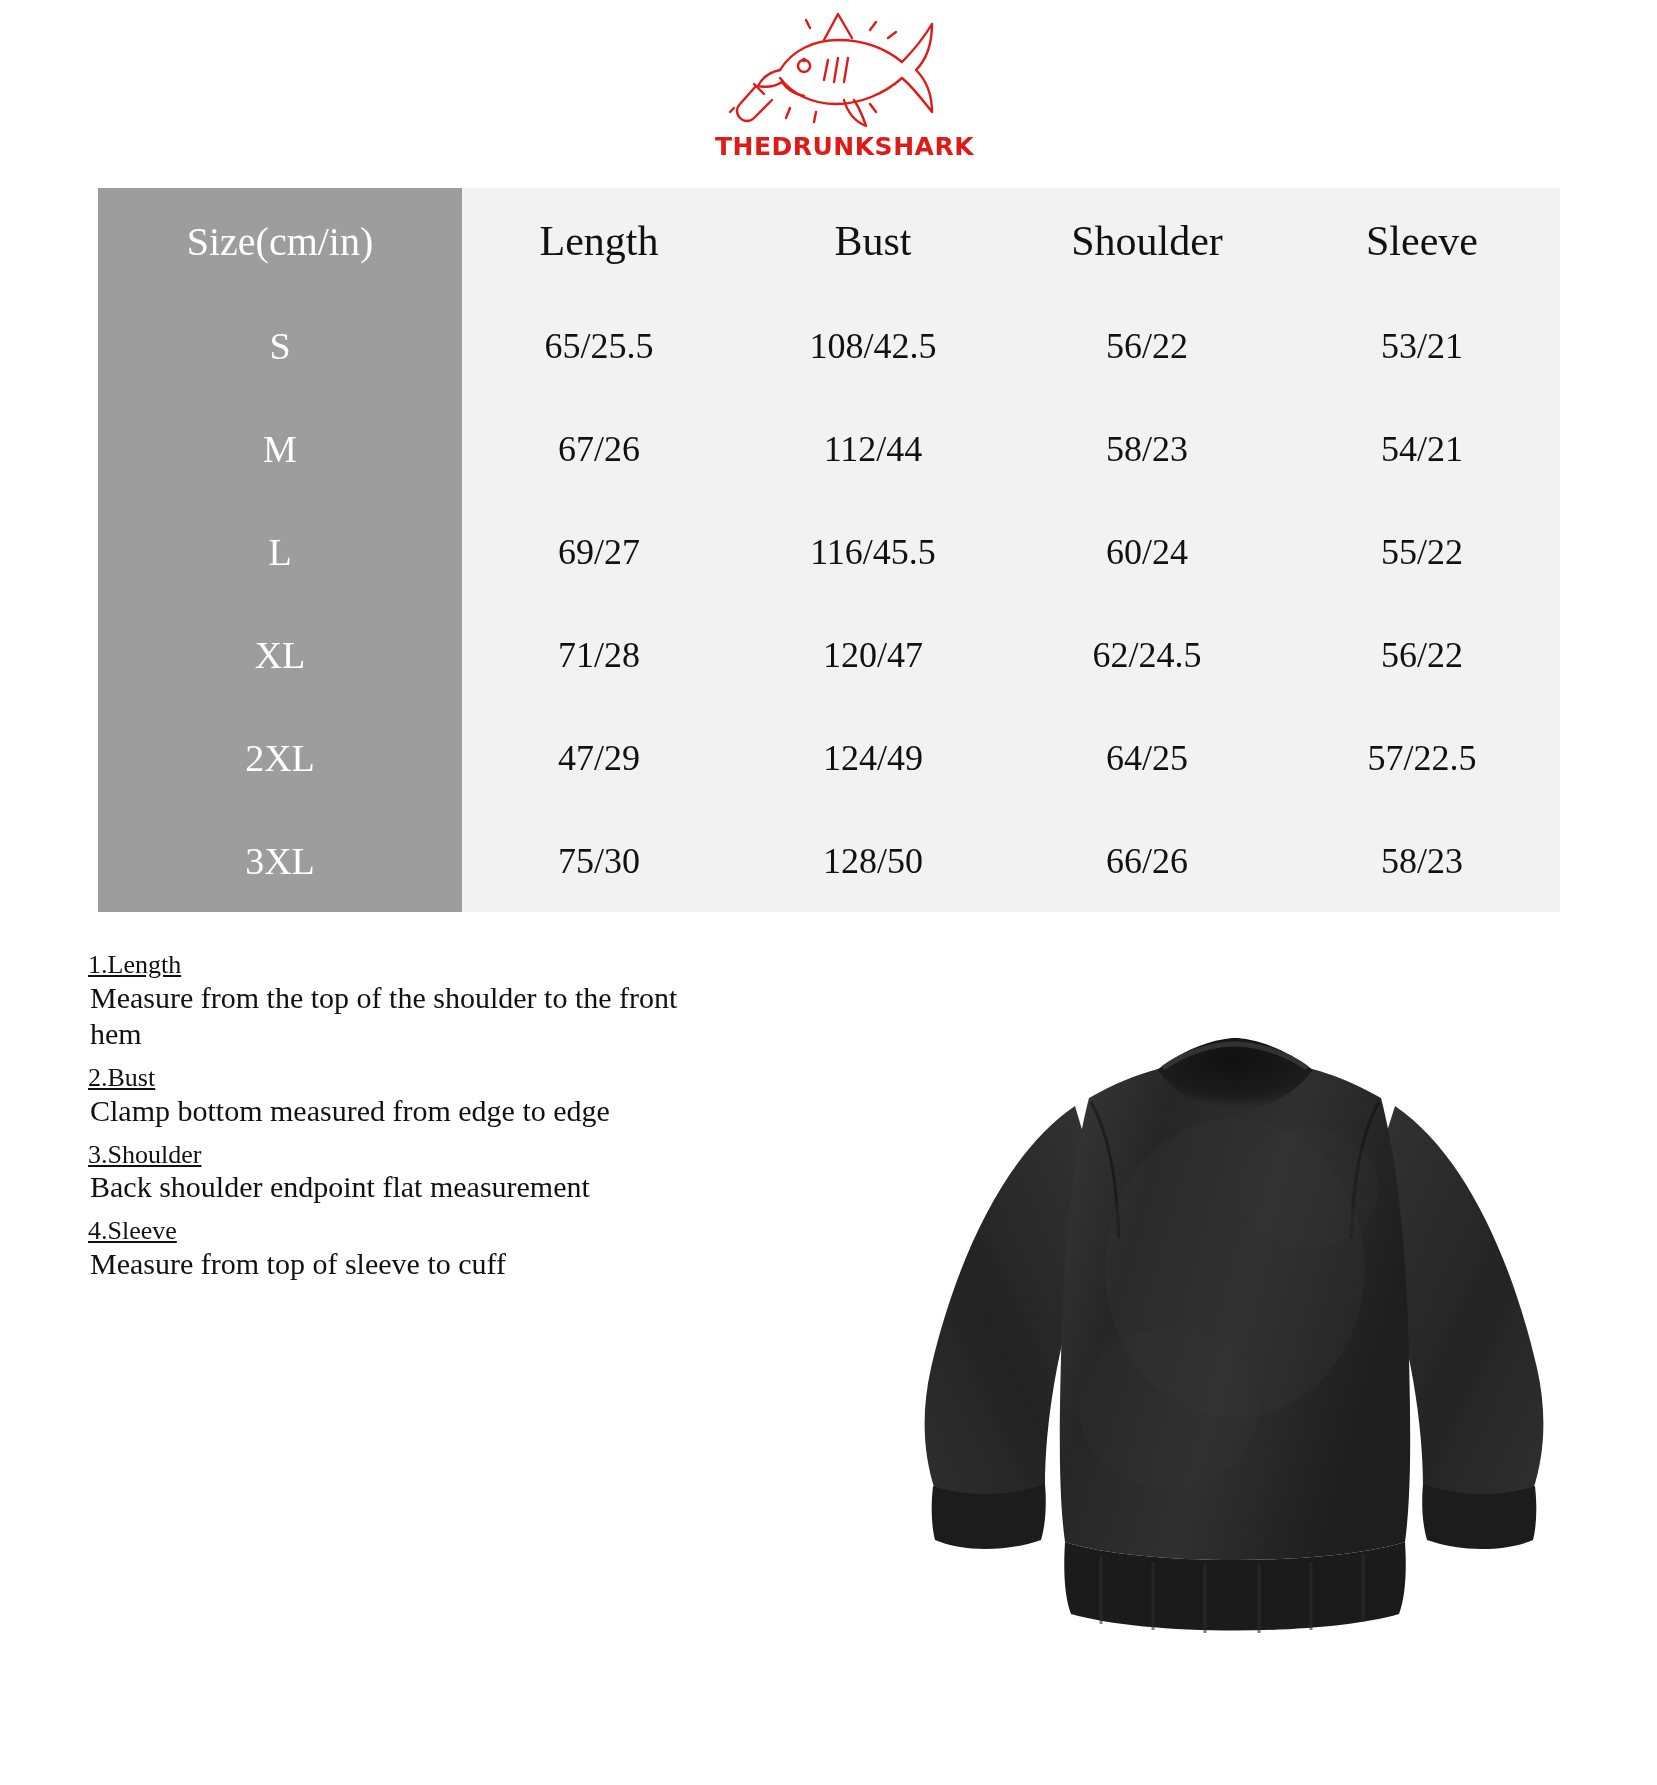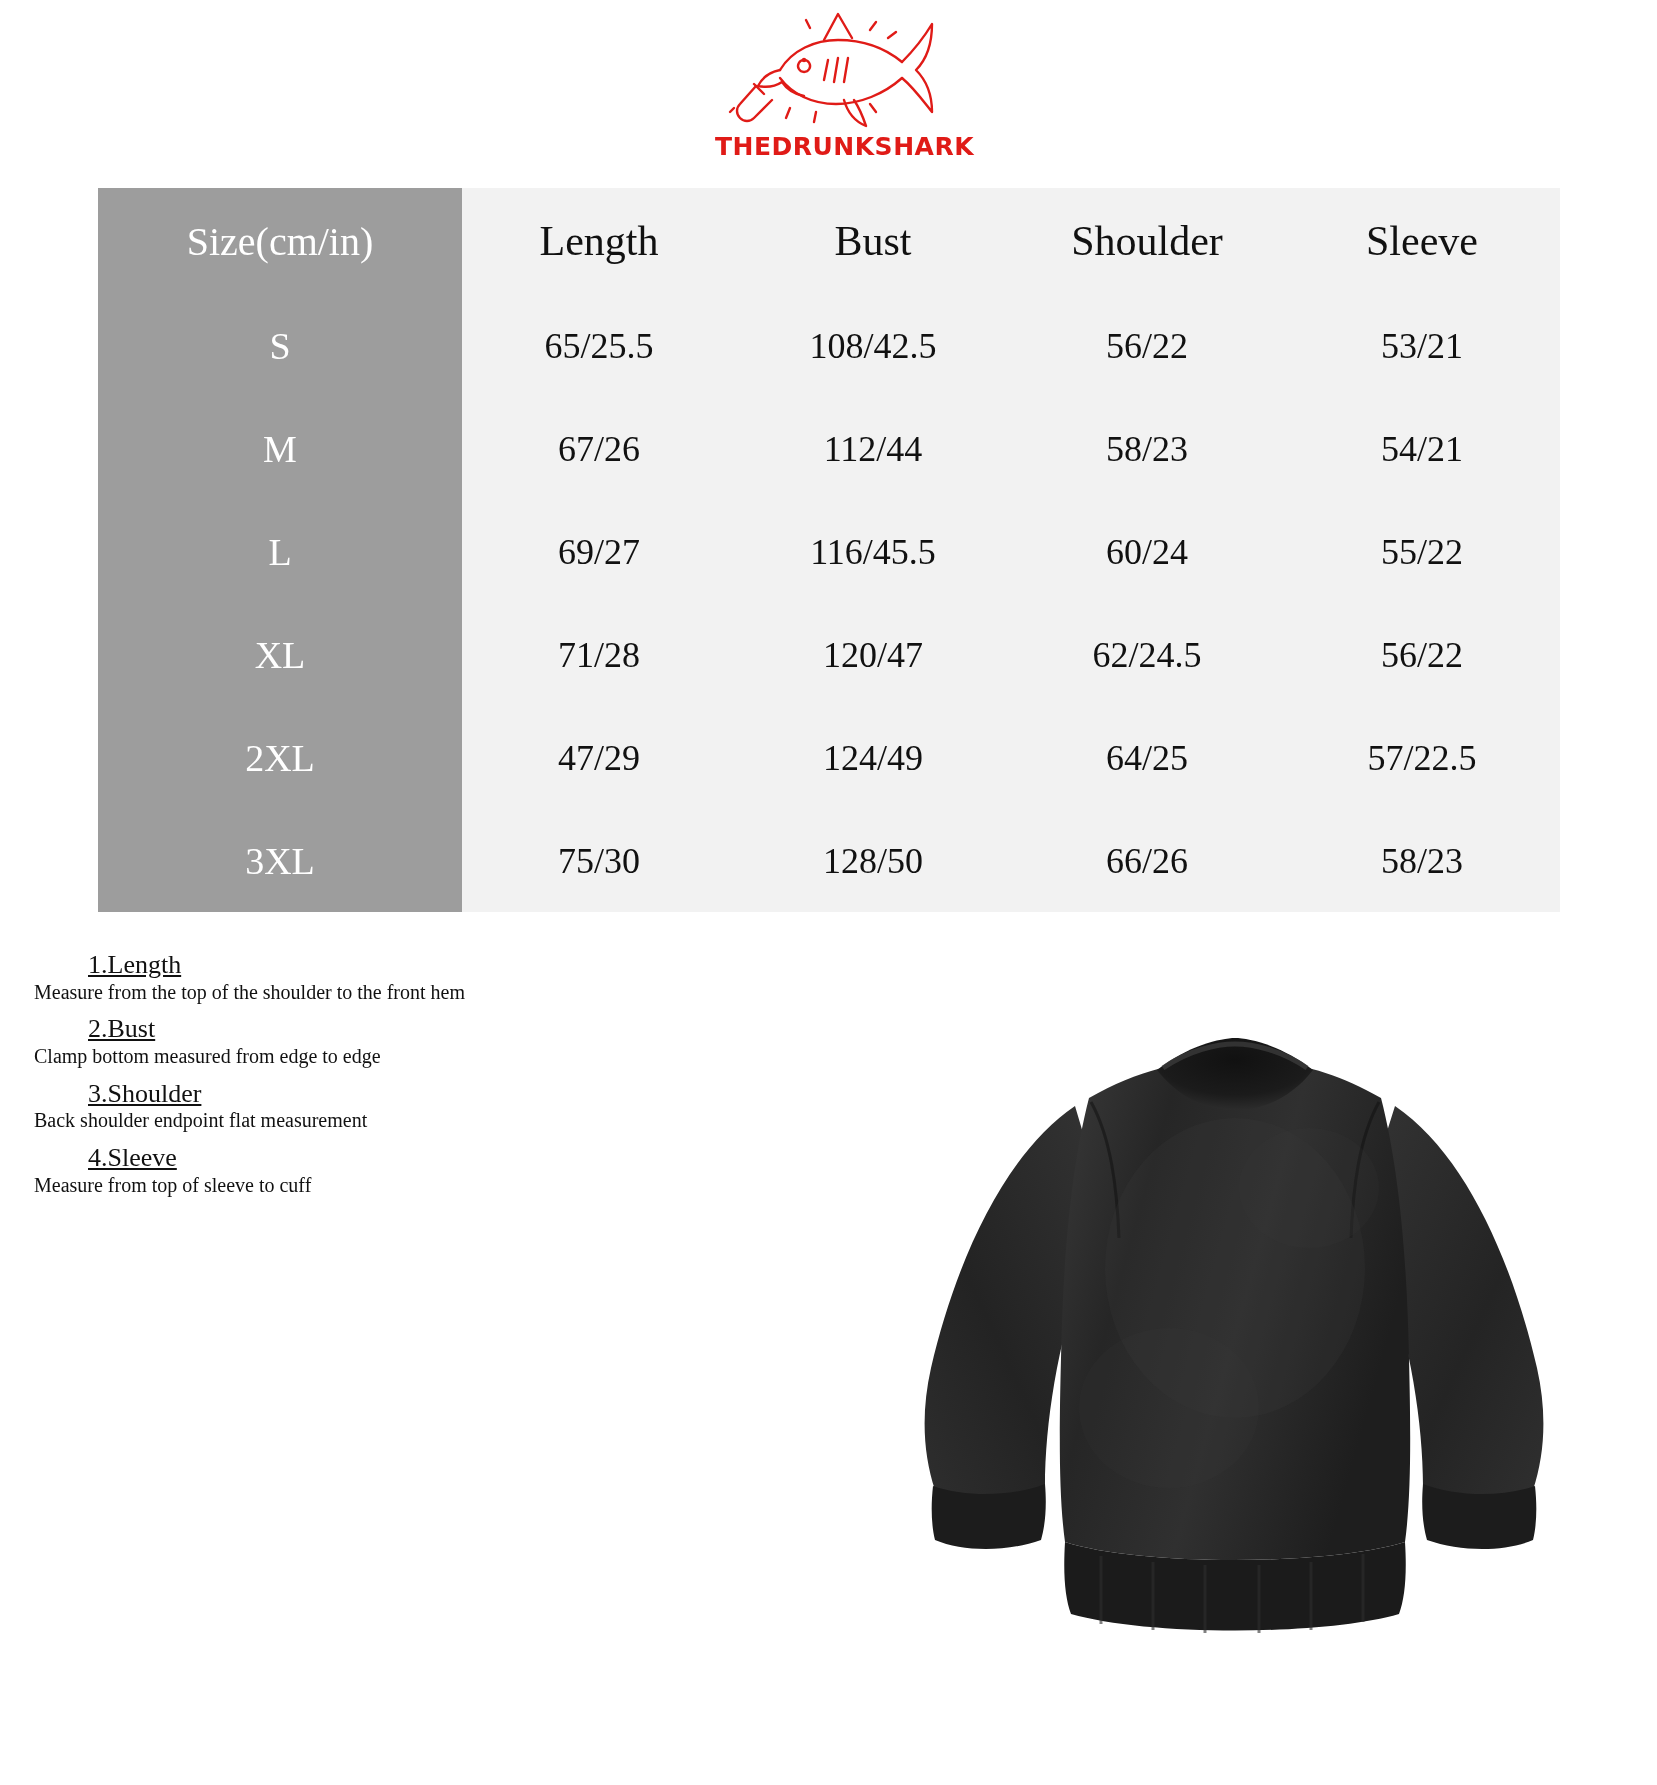--- a/index.html
+++ b/index.html
@@ -126,22 +126,23 @@
   .item-head {
     font-family: "Liberation Serif", serif;
     font-size: 26px;
     color: #111111;
     margin-left: 54px;
     line-height: 1.15;
     text-decoration: underline;
   }
   .item-desc {
     font-family: "Liberation Serif", serif;
-    font-size: 20px;
-    color: #111111;
+    font-size: 30px;
+    color: #111111;
+    margin-left: 56px;
     line-height: 1.22;
     max-width: 640px;
   }
 
   
   .shirt-wrap {
     position: absolute;
     right: 28px;
     top: -12px;
     width: 790px;

